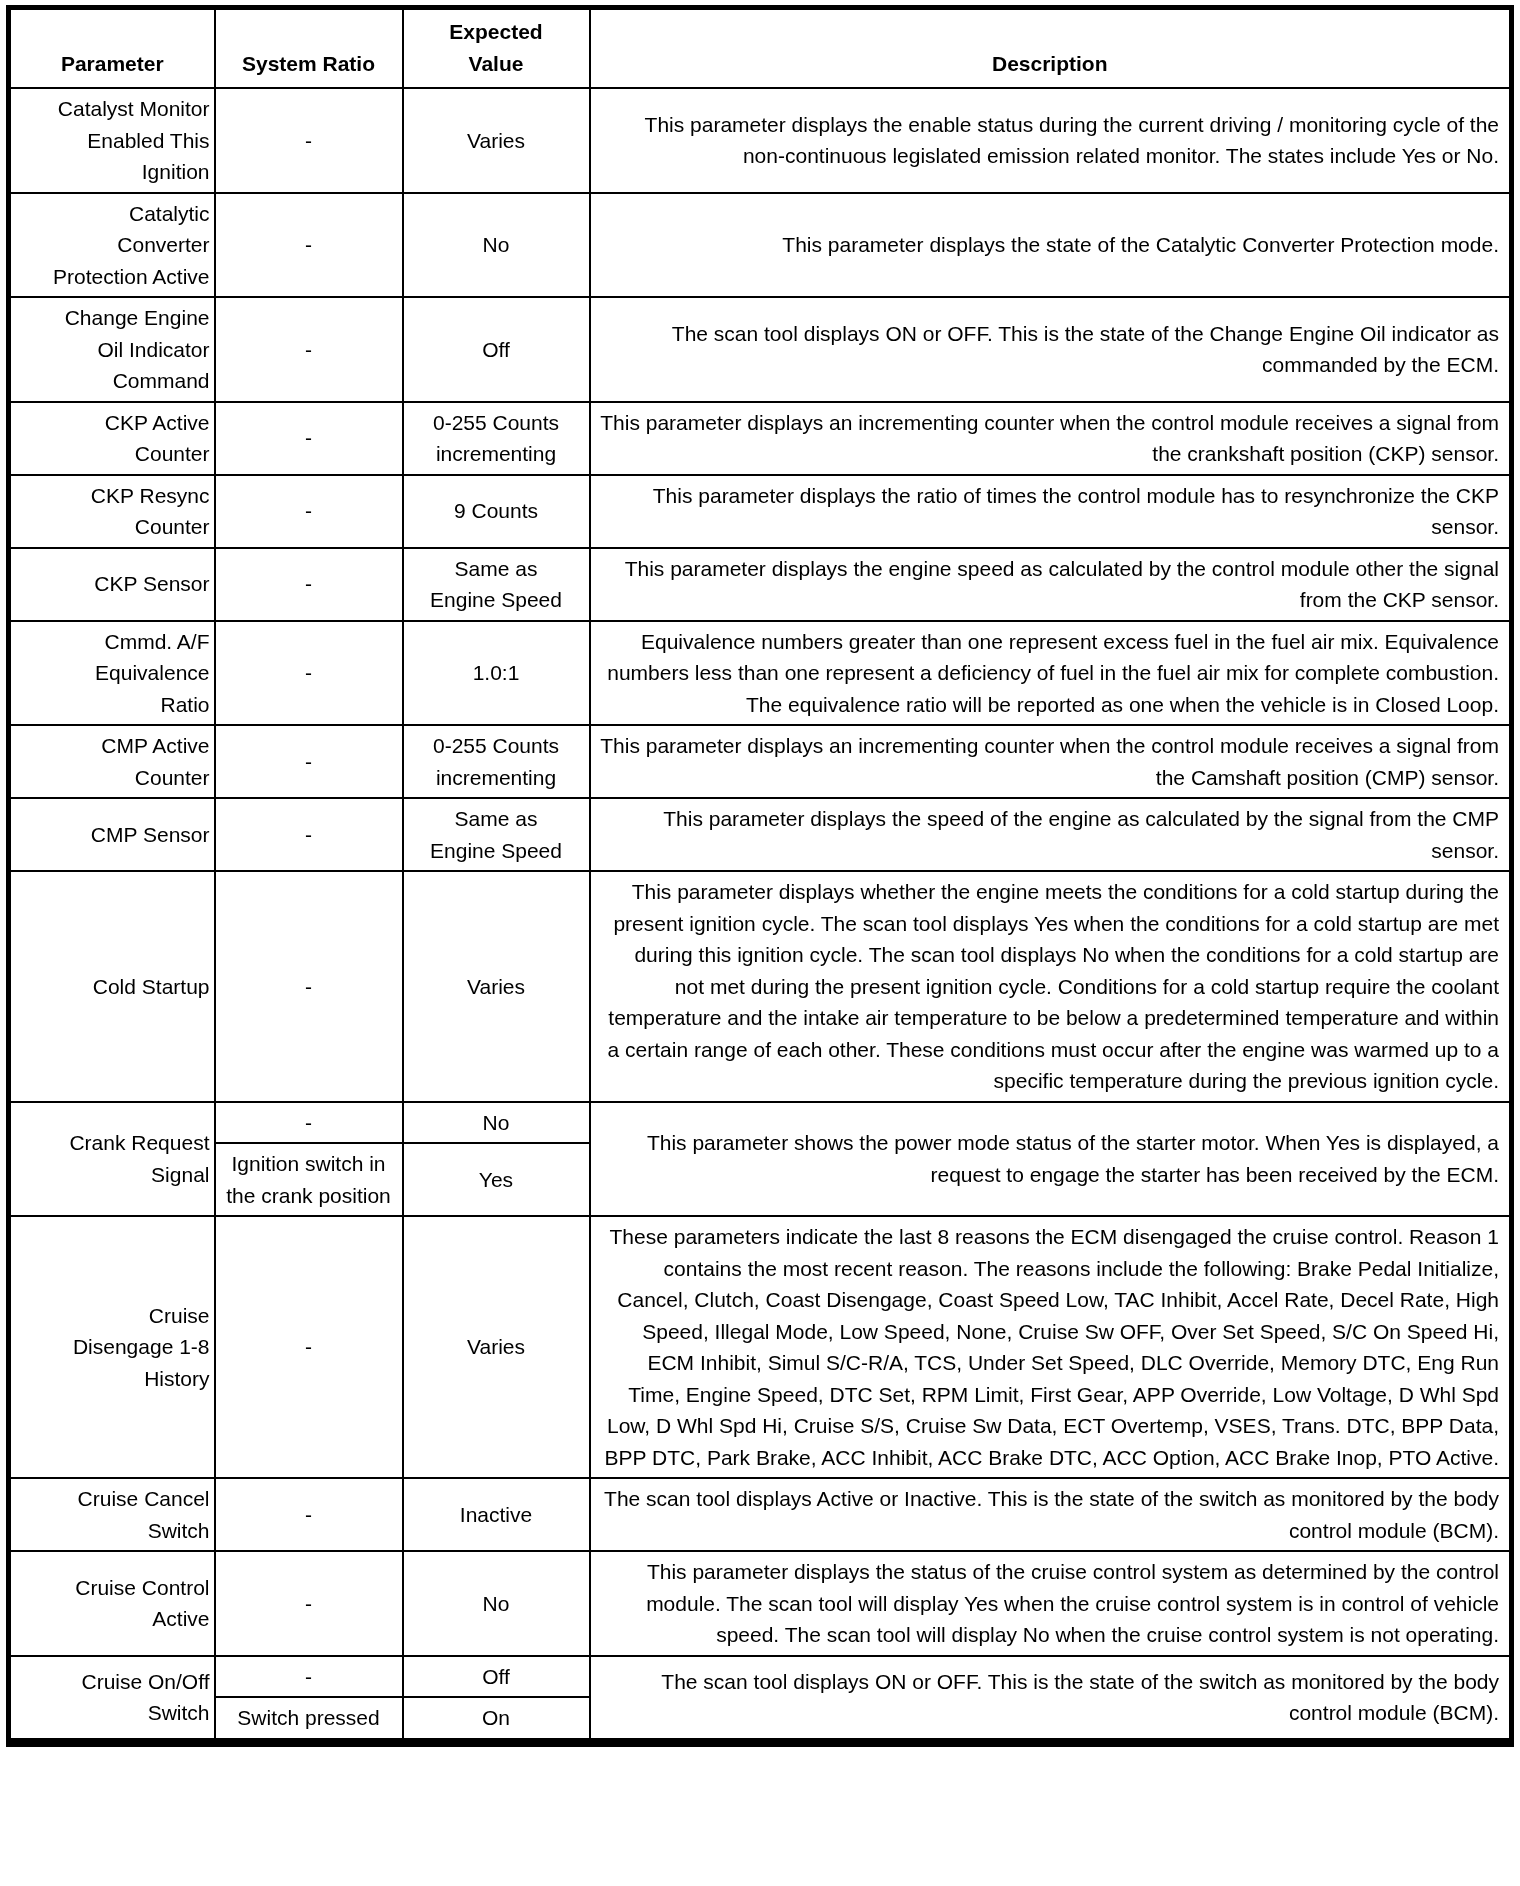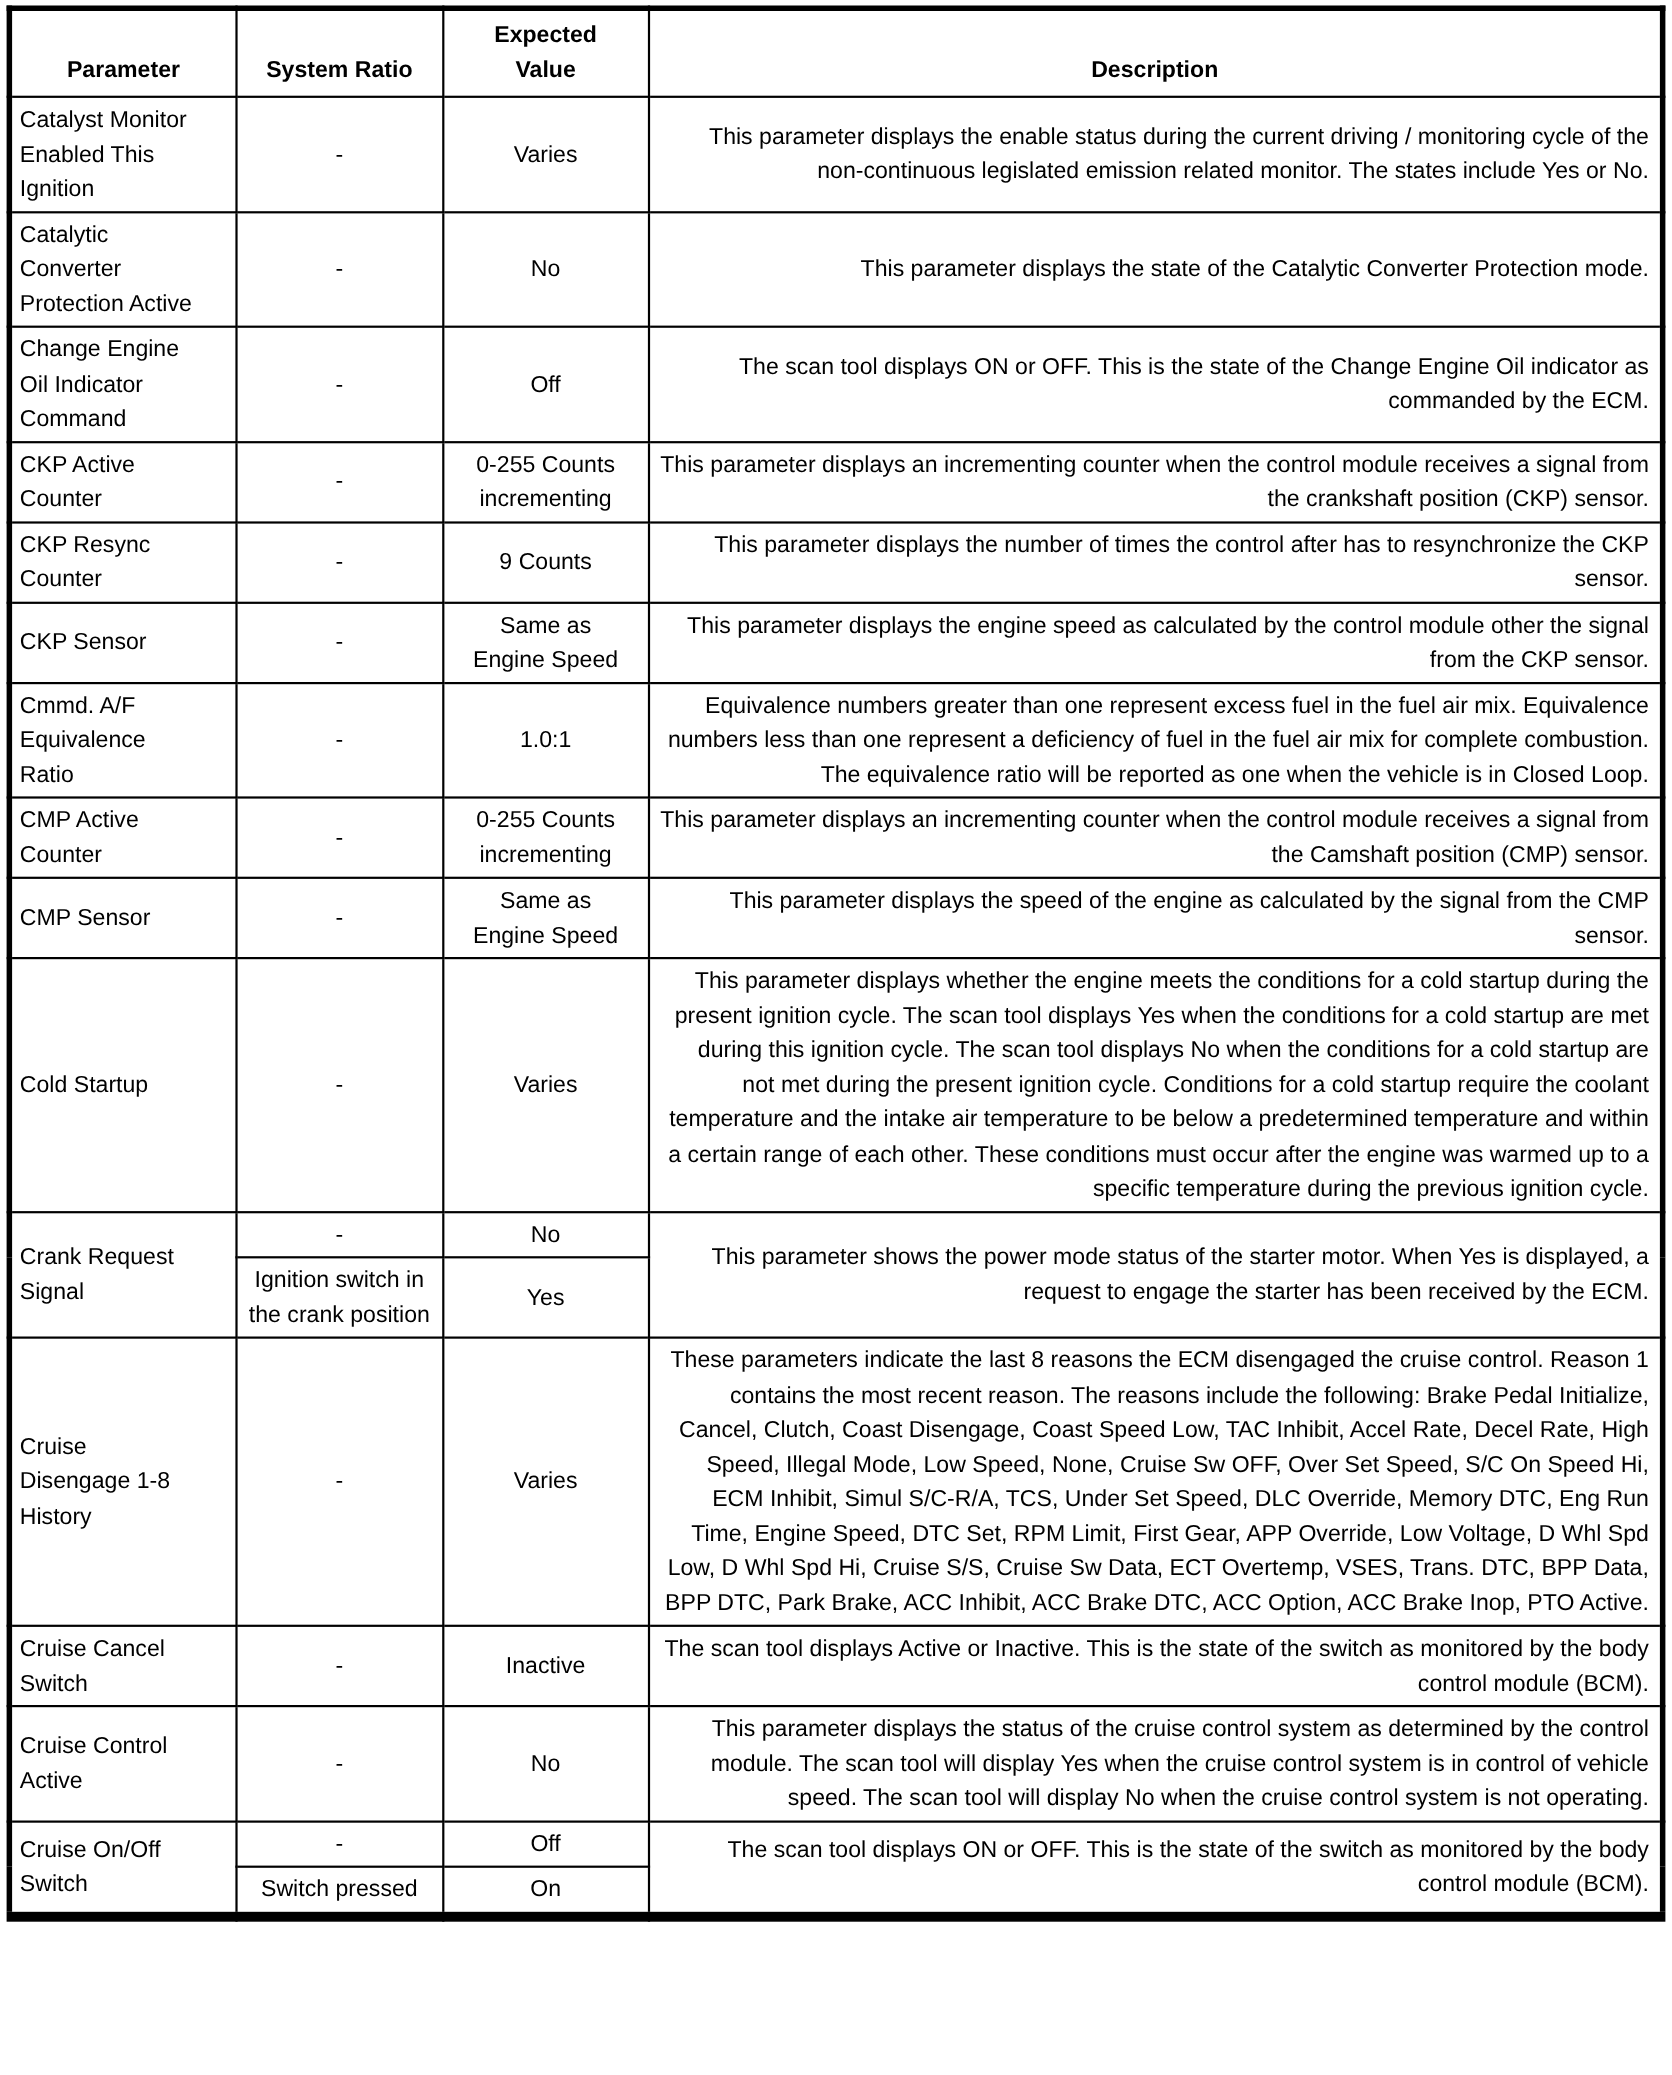--- a/index.html
+++ b/index.html
@@ -28,21 +28,21 @@
     overflow: hidden;
   }
   th {
     font-weight: bold;
     text-align: center;
     vertical-align: bottom;
     padding: 6px 4px 8px 4px;
     white-space: pre-line;
   }
   td.param-cell {
-    text-align: left;
+    text-align: right;
     padding: 4px 4px 4px 7px;
     white-space: pre-line;
   }
   td.state-cell, td.value-cell {
     text-align: center;
     padding: 4px 6px;
     white-space: pre-line;
   }
   td.desc-cell {
     text-align: right;
@@ -103,21 +103,21 @@
         <td class="state-cell">-</td>
         <td class="value-cell">0-255 Counts
 incrementing</td>
         <td class="desc-cell">This parameter displays an incrementing counter when the control module receives a signal from the crankshaft position (CKP) sensor.</td>
       </tr>
       <tr>
         <td class="param-cell">CKP Resync
 Counter</td>
         <td class="state-cell">-</td>
         <td class="value-cell">9 Counts</td>
-        <td class="desc-cell">This parameter displays the number of times the control after has to resynchronize the CKP sensor.</td>
+        <td class="desc-cell">This parameter displays the ratio of times the control module has to resynchronize the CKP sensor.</td>
       </tr>
       <tr>
         <td class="param-cell">CKP Sensor</td>
         <td class="state-cell">-</td>
         <td class="value-cell">Same as
 Engine Speed</td>
         <td class="desc-cell">This parameter displays the engine speed as calculated by the control module other the signal from the CKP sensor.</td>
       </tr>
       <tr>
         <td class="param-cell">Cmmd. A/F

